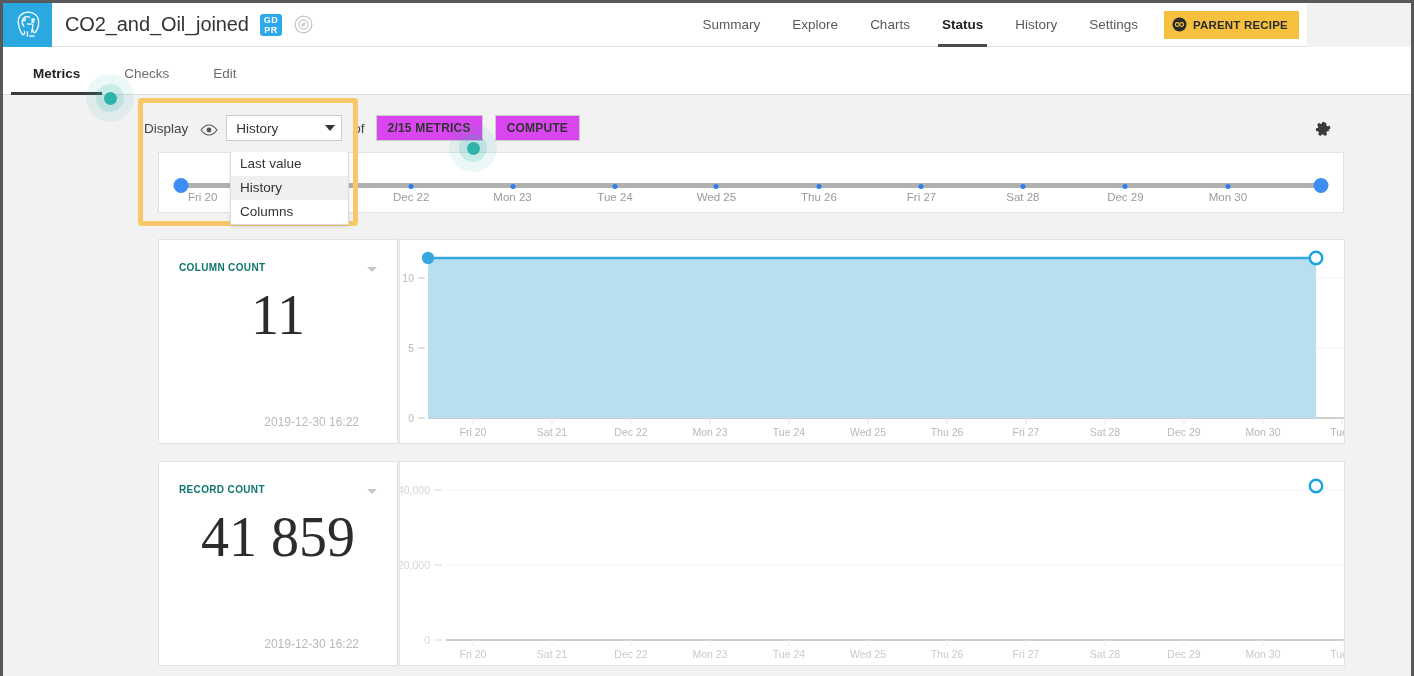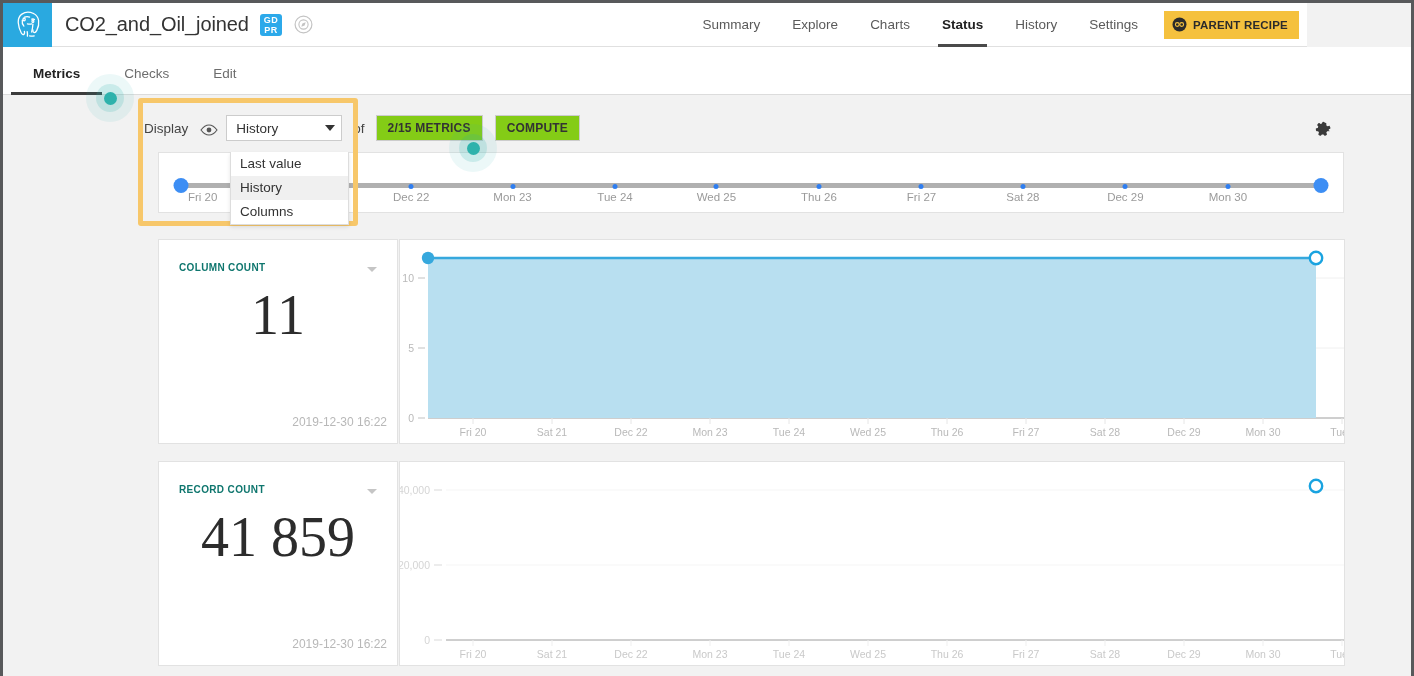--- a/index.html
+++ b/index.html
@@ -124,21 +124,21 @@
   }
   .select-box .sel-val { font-size: 13.5px; color: #333; flex: 1; }
   .caret {
     width: 0; height: 0;
     border-left: 5px solid transparent;
     border-right: 5px solid transparent;
     border-top: 6px solid #333;
   }
   .tb-of { font-size: 13.5px; color: #444; margin: 0 11px; }
   .btn-outline {
-    height: 26px; background: #84cc16; border: 1px solid #ccc;
+    height: 26px; background: #d946ef; border: 1px solid #ccc;
     display: flex; align-items: center; padding: 0 11px;
     font-size: 12px; font-weight: bold; color: #333;
     letter-spacing: .2px; cursor: pointer; white-space: nowrap;
   }
   .btn-outline + .btn-outline { margin-left: 12px; }
   .gear-btn {
     position: absolute; right: 79px; top: 26px;
     width: 18px; height: 18px; cursor: pointer;
   }
 
@@ -230,21 +230,21 @@
     border-right: 5px solid transparent;
     border-top: 5px solid #c5c5c5; cursor: pointer;
   }
   .mc-value {
     text-align: center; color: #2c2c2c;
     font-weight: 400; margin-top: 10px;
     font-family: "Liberation Serif", serif;
   }
   .mc-value.big { font-size: 56px; }
   .mc-time {
-    position: absolute; right: 10px; bottom: 14px;
+    position: absolute; right: 38px; bottom: 14px;
     font-size: 12px; color: #b8b8b8;
   }
   .chart-card {
     position: absolute; left: 241px; top: 0;
     width: 946px; height: 205px;
     background: #fff; border: 1px solid #e2e2e2;
     overflow: hidden;
   }
   .chart-card svg { display: block; }
 

